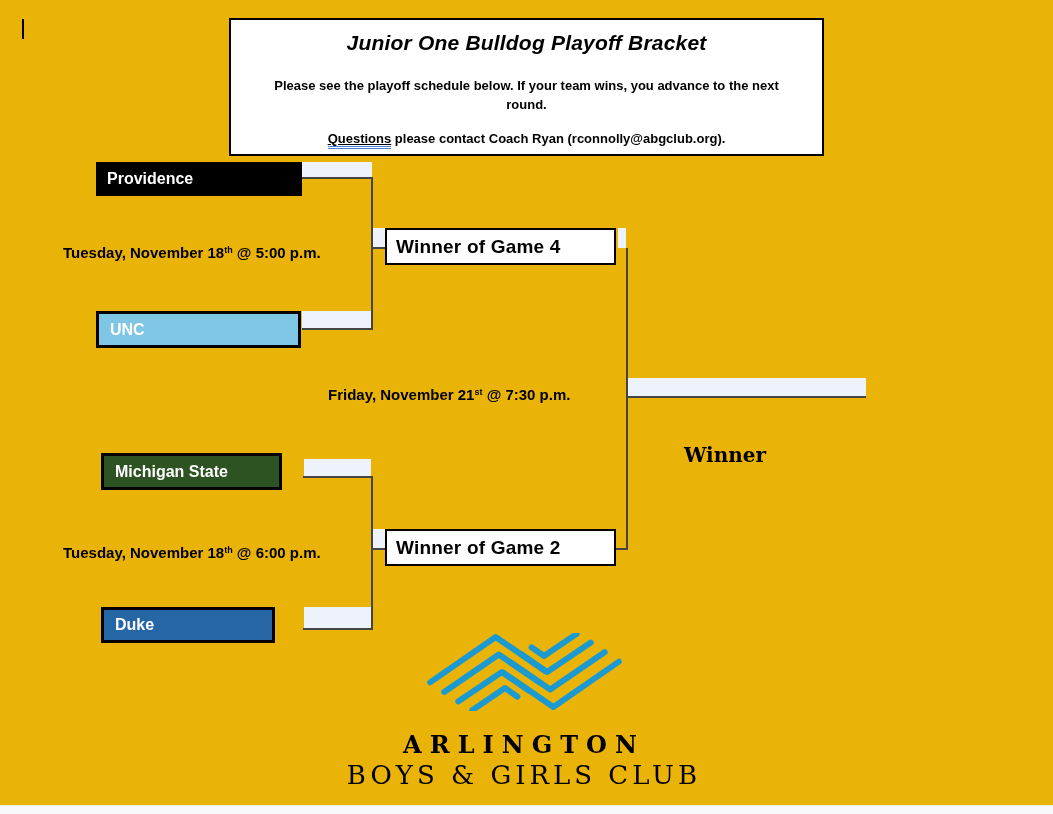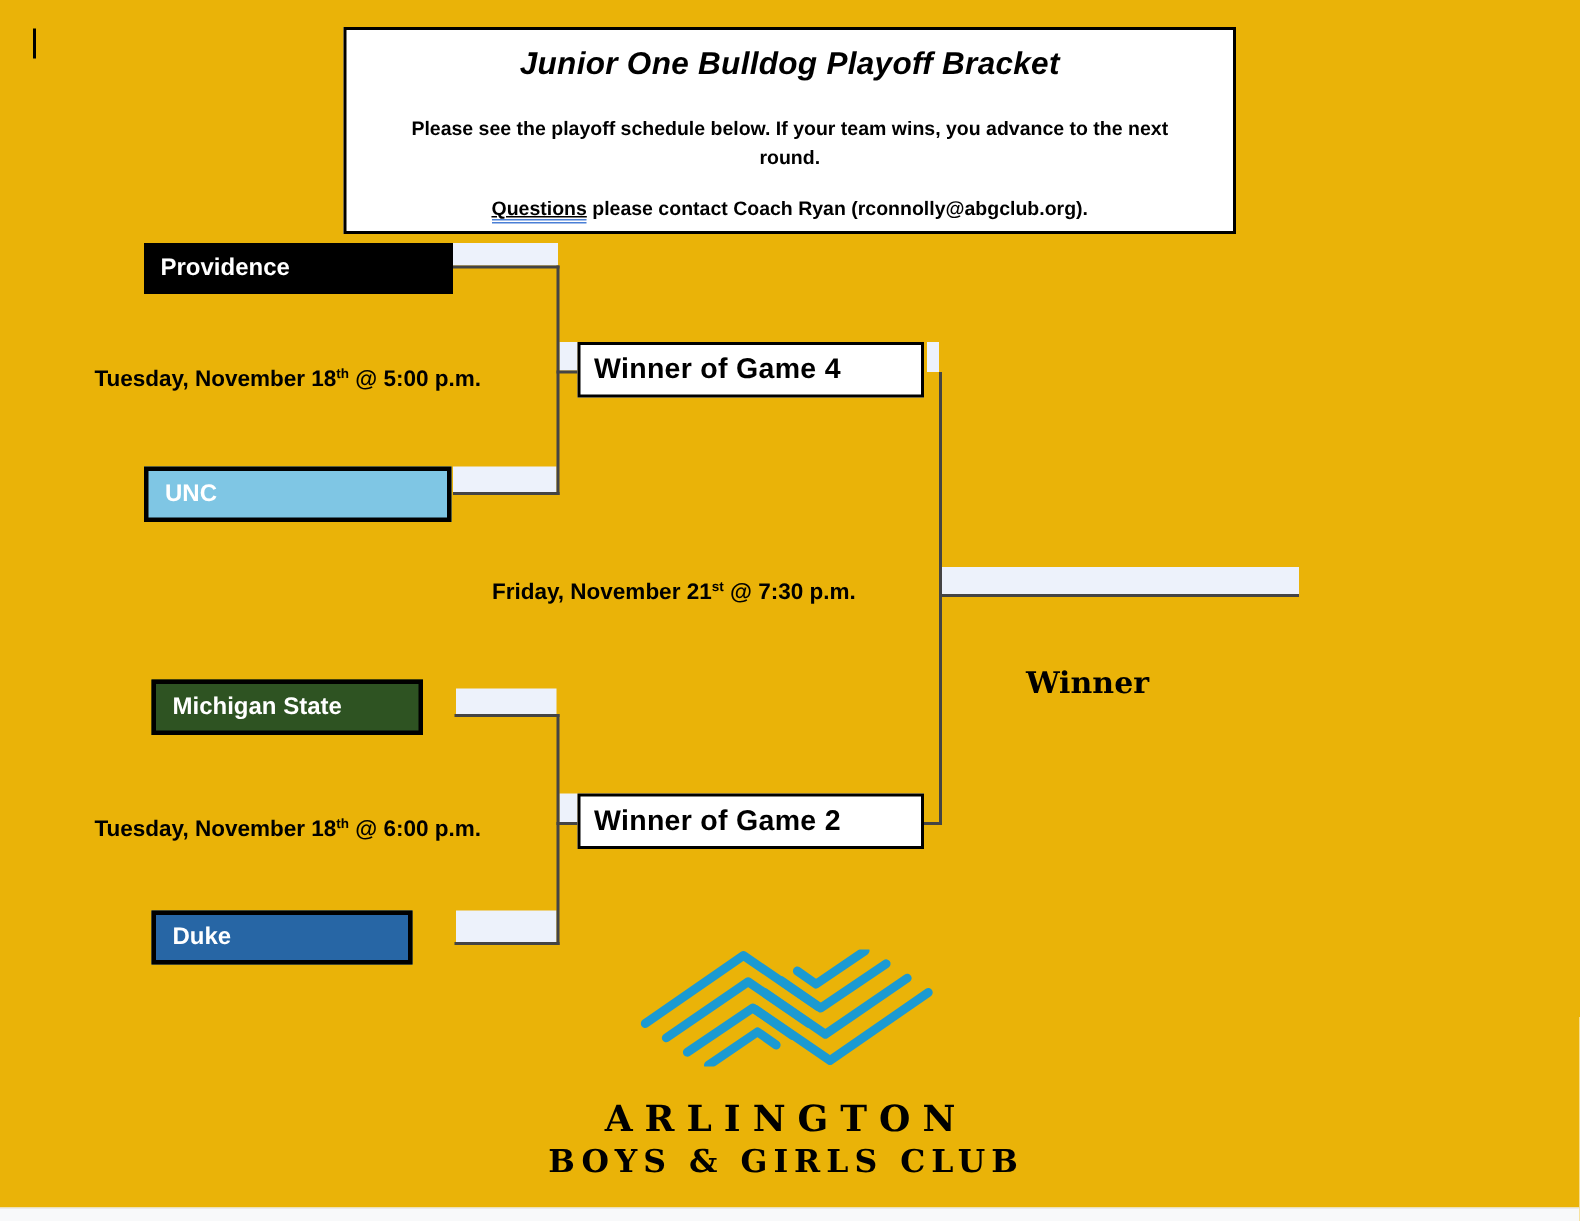--- a/index.html
+++ b/index.html
@@ -17,22 +17,22 @@
         display:flex;align-items:center;padding-left:11px;border:3px solid #000;}
   .gamebox{position:absolute;box-sizing:border-box;background:#fff;border:2px solid #000;
         font-weight:bold;font-size:19px;display:flex;align-items:center;padding-left:9px;letter-spacing:.2px;}
   .sched{position:absolute;font-size:15px;font-weight:bold;white-space:nowrap;}
   .sched sup{font-size:9px;vertical-align:5px;letter-spacing:0;}
   .winner-label{position:absolute;font-family:"DejaVu Serif","Liberation Serif",serif;
         font-weight:bold;font-size:20px;text-align:center;}
   .logo-wrap{position:absolute;text-align:center;}
   .logo-line1{font-family:"DejaVu Serif","Liberation Serif",serif;font-weight:bold;
         font-size:24px;letter-spacing:8px;margin-top:15px;}
-  .logo-line2{font-family:"DejaVu Serif","Liberation Serif",serif;font-weight:bold;
-        font-size:21px;letter-spacing:4px;margin-top:1px;}
+  .logo-line2{font-family:"DejaVu Serif","Liberation Serif",serif;font-weight:normal;
+        font-size:26px;letter-spacing:4px;margin-top:1px;}
   .page-edge{position:absolute;background:#F8F9FA;border-top:1px solid #EBEBEB;}
 </style>
 </head>
 <body>
 
 <div id="page">
 
   <div class="caret" style="left:22px;top:19px;"></div>
 
   <div class="notice" style="left:229px;top:18px;width:595px;height:138px;">

